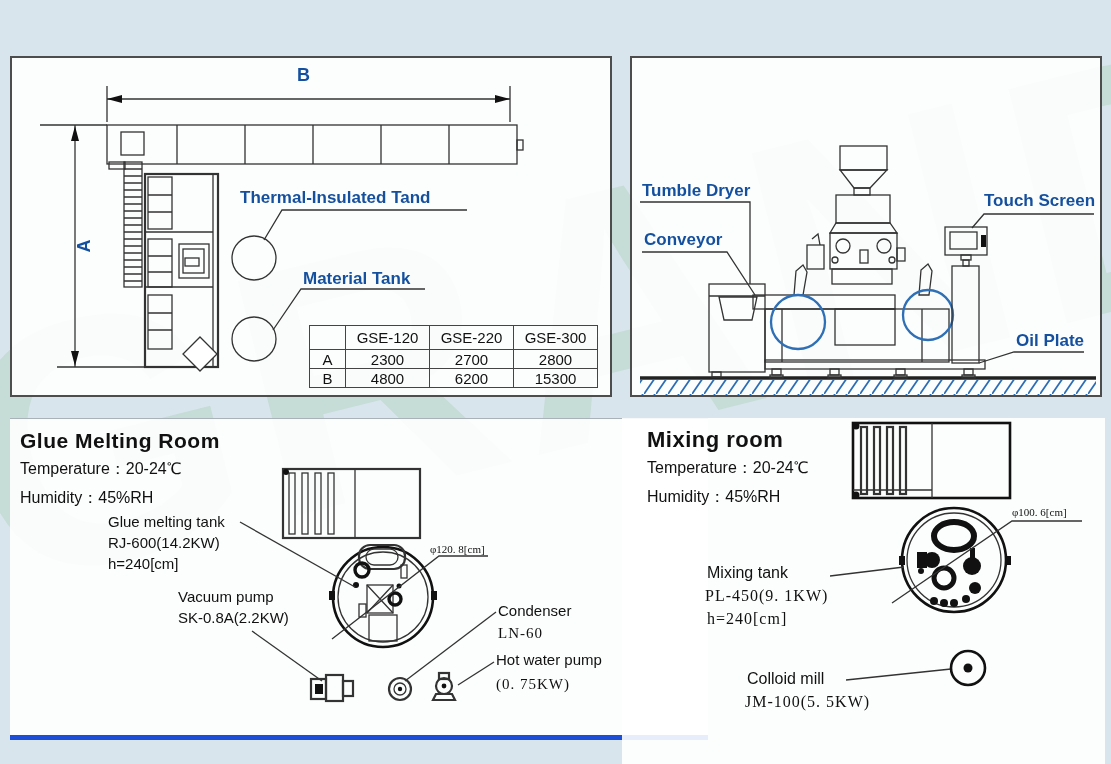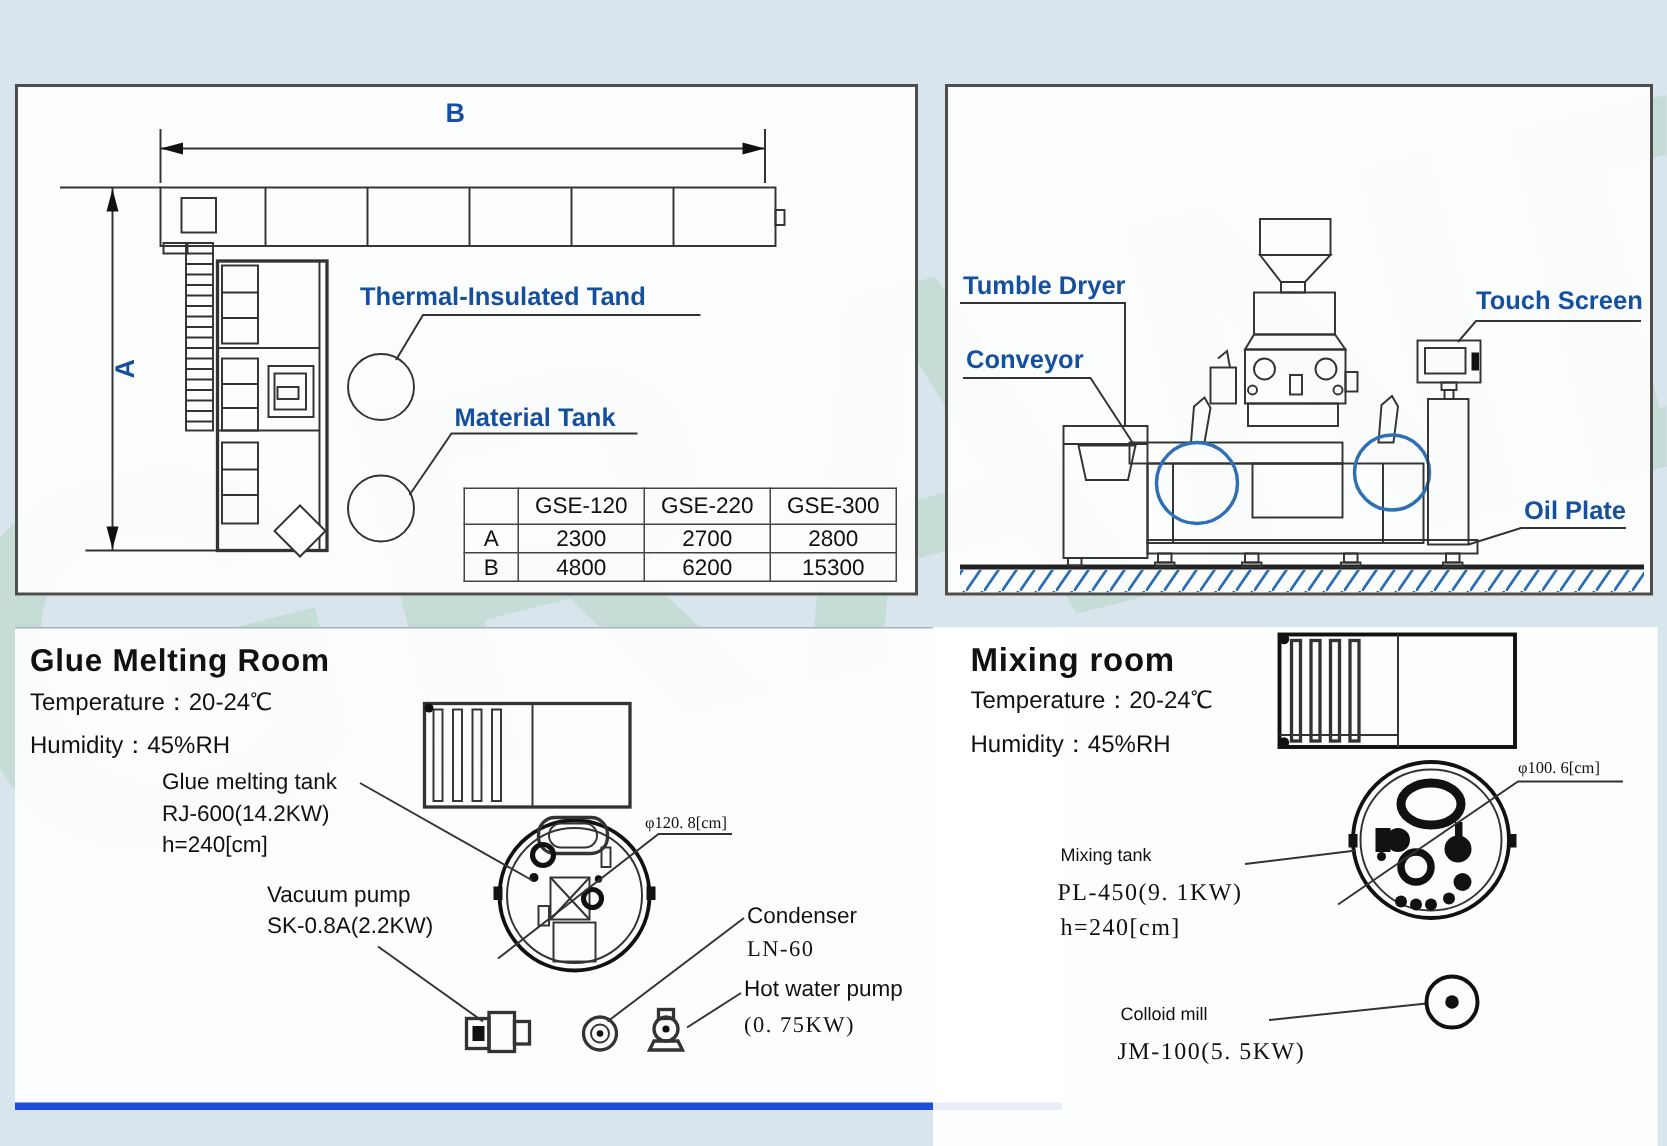--- a/index.html
+++ b/index.html
@@ -26,21 +26,21 @@
   .panel svg{position:absolute;left:0;top:0;}
   .lbl{position:absolute;white-space:nowrap;line-height:1.1;}
   .blue{color:var(--accent);font-weight:bold;font-size:17px;}
   .dimletter{color:var(--accent);font-weight:bold;font-size:18px;}
   .rot{transform:rotate(-90deg);transform-origin:center;}
   .roomtitle{font-size:21px;font-weight:bold;letter-spacing:.5px;}
   .roomspec{font-size:16px;}
   .part{font-size:15px;}
   .cad{font-family:"Liberation Serif", serif;font-size:15px;letter-spacing:1px;}
   .dia{font-family:"Liberation Serif", serif;font-size:11px;}
-  .mix-spec{font-size:12px;}
+  .mix-spec{font-size:16px;}
   
   .ln{stroke:var(--line);fill:none;stroke-width:1.3px;}
   .ln2{stroke:var(--line);fill:none;stroke-width:2.2px;}
   .ln3{stroke:#111;fill:none;stroke-width:2.6px;}
   .fillb{fill:#111;stroke:none;}
   .white{fill:#fff;}
   .drumln{stroke:var(--drum);fill:none;stroke-width:2.3px;}
   .tbl{position:absolute;left:297px;top:267px;border-collapse:collapse;font-size:15px;}
   .tbl td,.tbl th{border:1px solid #444;text-align:center;padding:0;font-weight:normal;background:transparent;}
   .tbl .c0{width:36px;}

